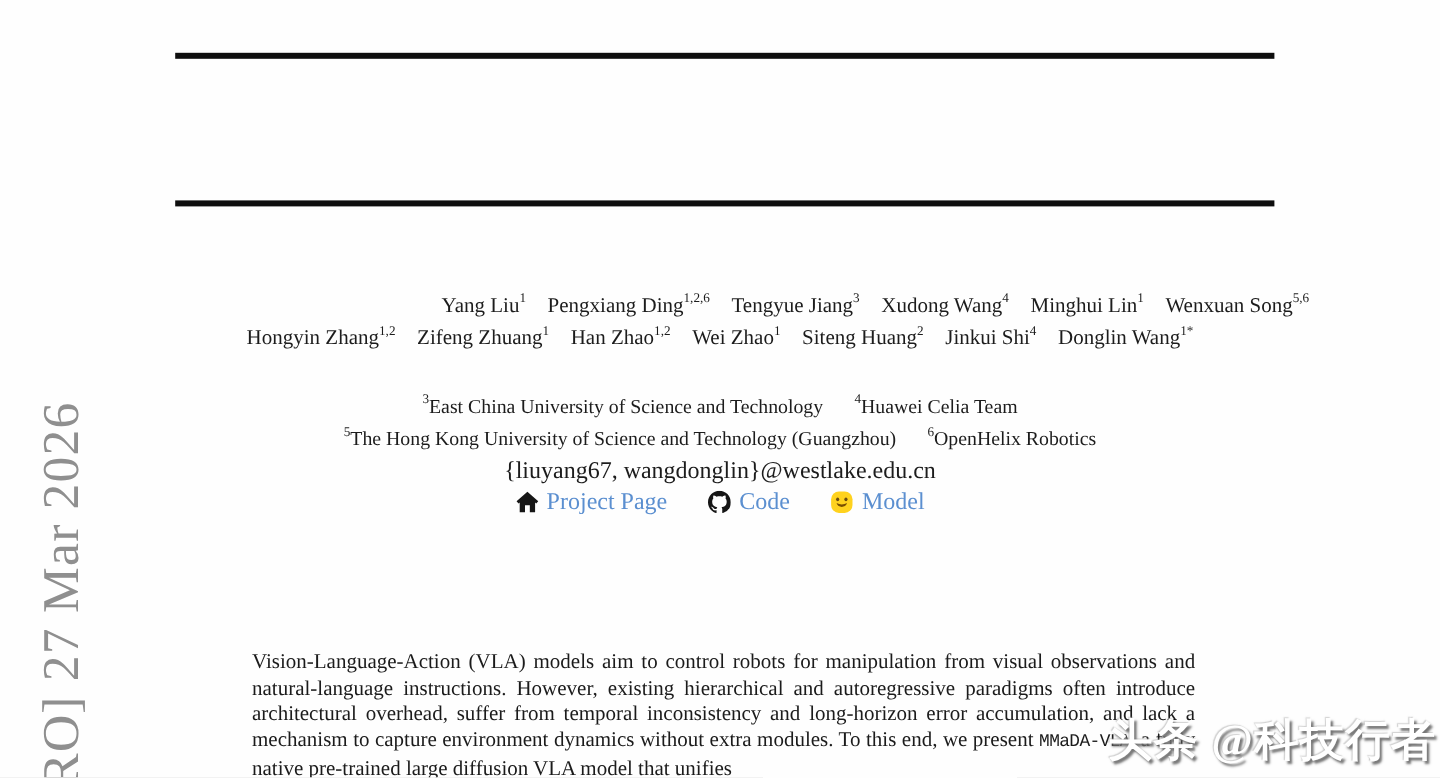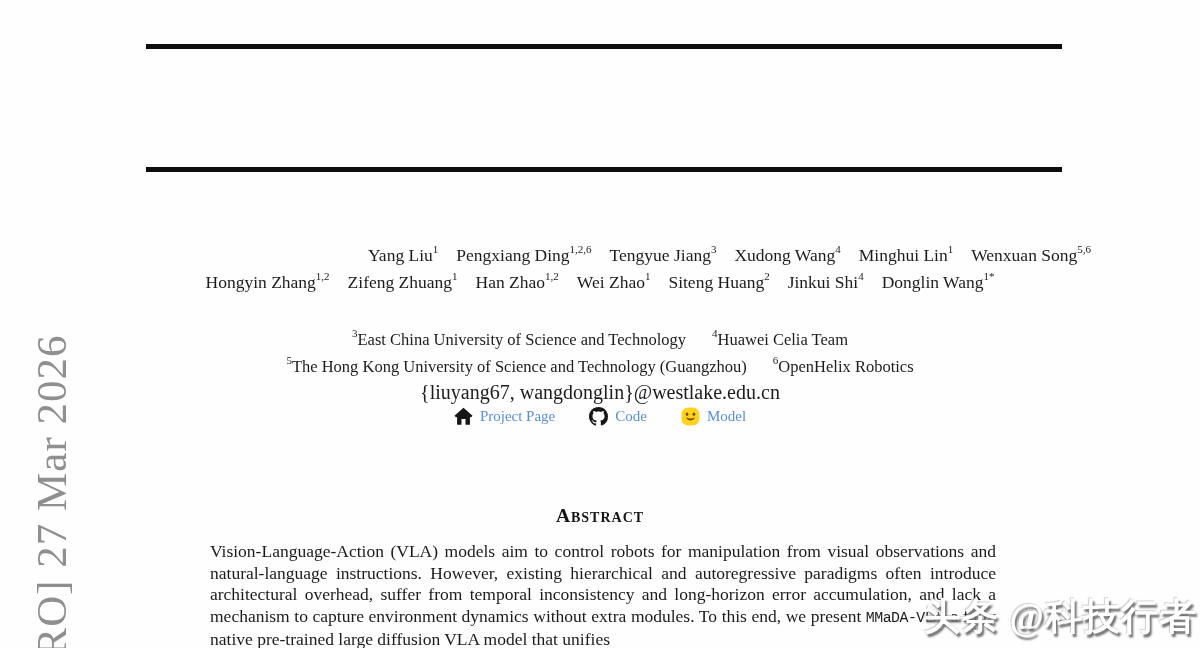--- a/index.html
+++ b/index.html
@@ -93,21 +93,21 @@
     justify-content: center;
     align-items: center;
     gap: 34px;
   }
   .link {
     display: inline-flex;
     align-items: center;
     gap: 7px;
     text-decoration: none;
     color: var(--link-color, #5b8fd0);
-    font-size: 15px;
+    font-size: 20px;
     cursor: pointer;
   }
   .link .icon { display: inline-flex; width: 19px; height: 19px; }
   .link .icon svg { width: 100%; height: 100%; }
 
   .abstract-heading {
     position: absolute;
     top: 505px;
     left: 100px;
     width: 1000px;
@@ -215,19 +215,18 @@
           <rect x="0.5" y="0.5" width="15" height="15" rx="5.5" fill="#ffd21e"></rect>
           <ellipse cx="5.1" cy="6" rx="1.1" ry="1.3" fill="#6b4c12"></ellipse>
           <ellipse cx="10.9" cy="6" rx="1.1" ry="1.3" fill="#6b4c12"></ellipse>
           <path d="M4.3 8.6 C5.4 12.2 10.6 12.2 11.7 8.6 C9.3 10 6.7 10 4.3 8.6 Z" fill="#7a4f01"></path>
         </svg>
       </span>
       <span class="link-label">Model</span>
     </a>
   </div>
 
-  <div class="abstract-heading sc">Abstract</div>
 
   <p class="abstract-body"><span>Vision-Language-Action (VLA) models aim to control robots for manipulation from visual observations and natural-language instructions. However, existing hierarchical and autoregressive paradigms often introduce architectural overhead, suffer from temporal inconsistency and long-horizon error accumulation, and lack a mechanism to capture environment dynamics without extra modules. To this end, we present </span><span class="tt-inline">MMaDA-VLA</span><span>, a fully native pre-trained large diffusion VLA model that unifies</span></p>
 
   <div class="watermark">头条 @科技行者</div>
 
 </div>
 
 </body></html>

